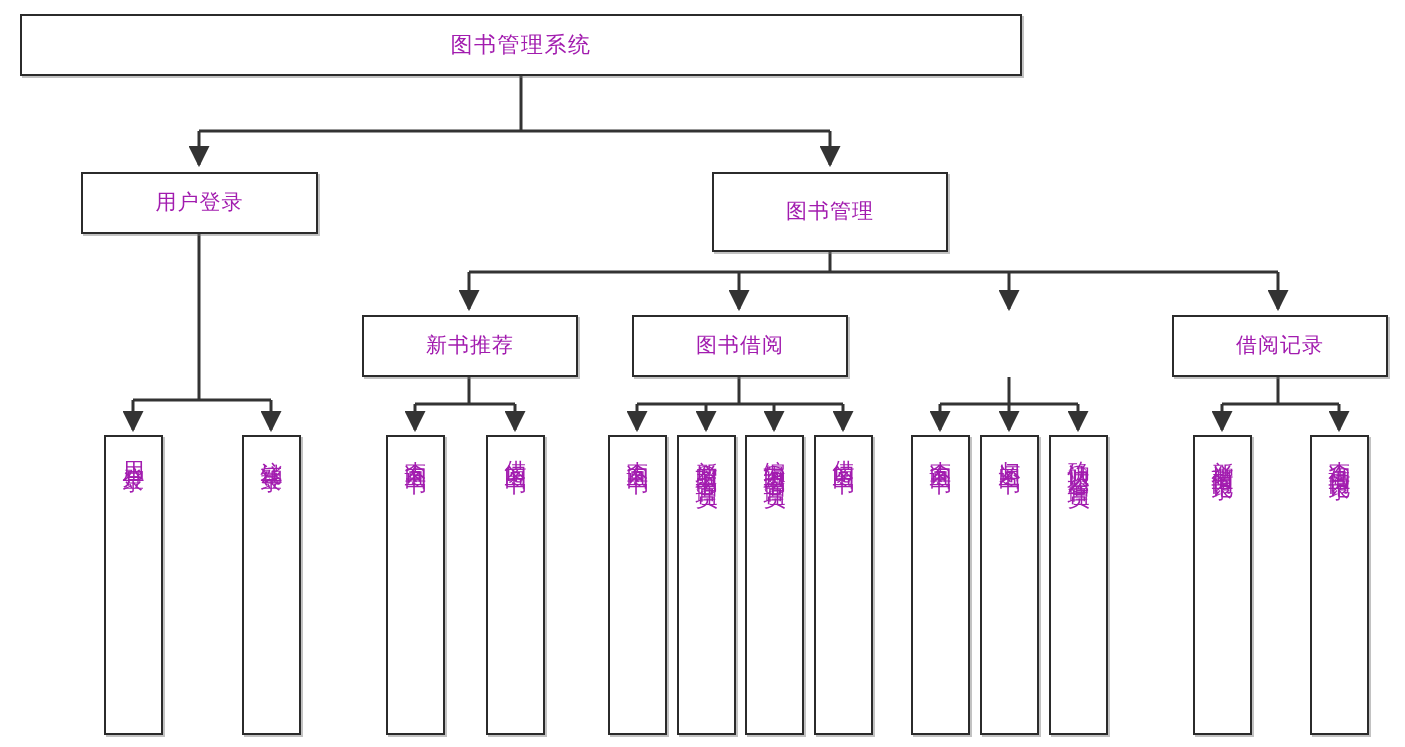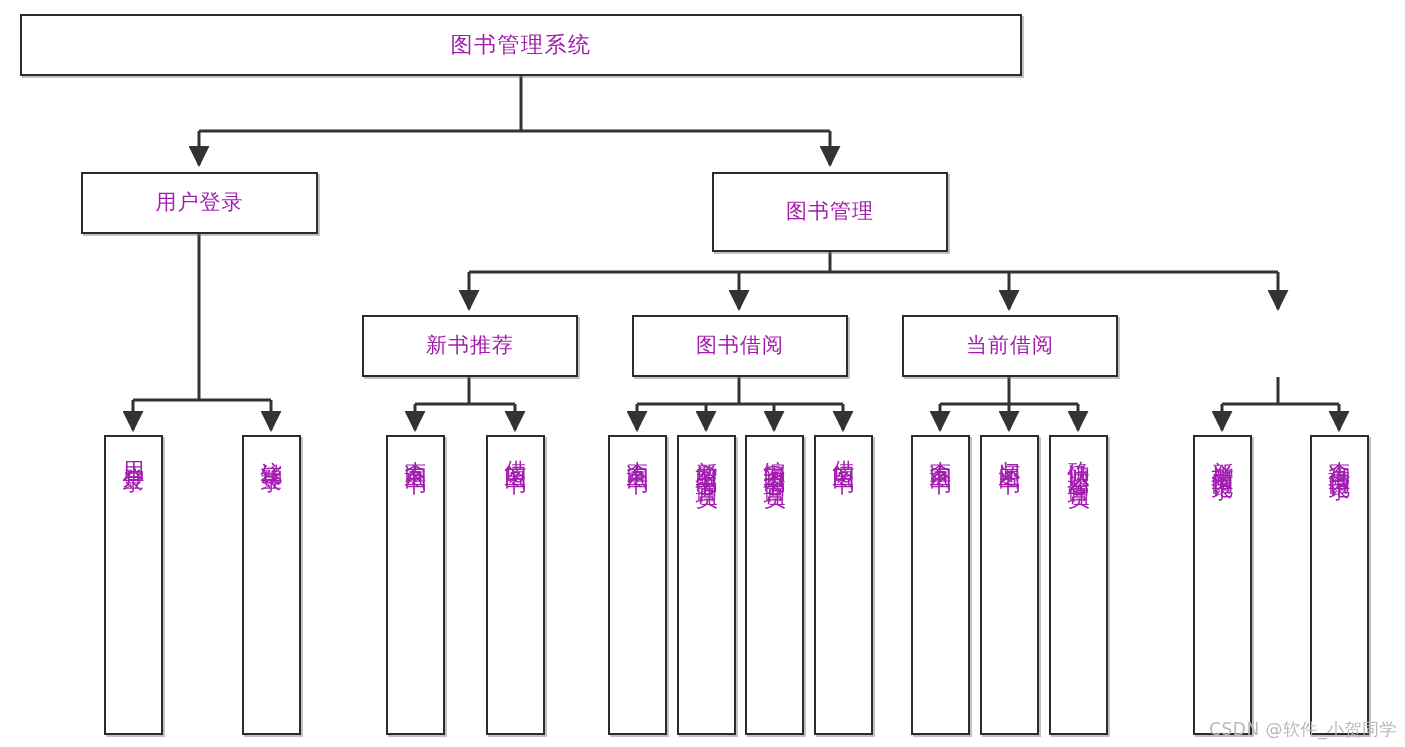--- a/index.html
+++ b/index.html
@@ -143,22 +143,22 @@
   <div class="node horiz" style="left:712px; top:172px; width:236px; height:80px;">
     <span class="node-label">图书管理</span>
   </div>
 
   <div class="node horiz" style="left:632px; top:315px; width:216px; height:62px;">
     <span class="node-label">图书借阅</span>
   </div>
   <div class="node horiz" style="left:362px; top:315px; width:216px; height:62px;">
     <span class="node-label">新书推荐</span>
   </div>
-  <div class="node horiz" style="left:902px; top:315px; width:216px; height:62px;">
-    <span class="node-label">当前借阅</span>
+  <div class="node horiz" style="left:1172px; top:315px; width:216px; height:62px;">
+    <span class="node-label">借阅记录</span>
   </div>
 
   <div class="node vert" style="left:104px; top:435px; width:59px; height:300px;">
     <span class="node-label">用户登录</span>
   </div>
   <div class="node vert" style="left:242px; top:435px; width:59px; height:300px;">
     <span class="node-label">注销登录</span>
   </div>
 
   <div class="node vert" style="left:386px; top:435px; width:59px; height:300px;">
@@ -191,15 +191,14 @@
     <span class="node-label">确认归还（管理员）</span>
   </div>
 
   <div class="node vert" style="left:1193px; top:435px; width:59px; height:300px;">
     <span class="node-label">新增借阅记录</span>
   </div>
   <div class="node vert" style="left:1310px; top:435px; width:59px; height:300px;">
     <span class="node-label">查询借阅记录</span>
   </div>
 
-  <div class="watermark">CSDN @软件_小贺同学</div>
 
 </div>
 
 </body></html>

